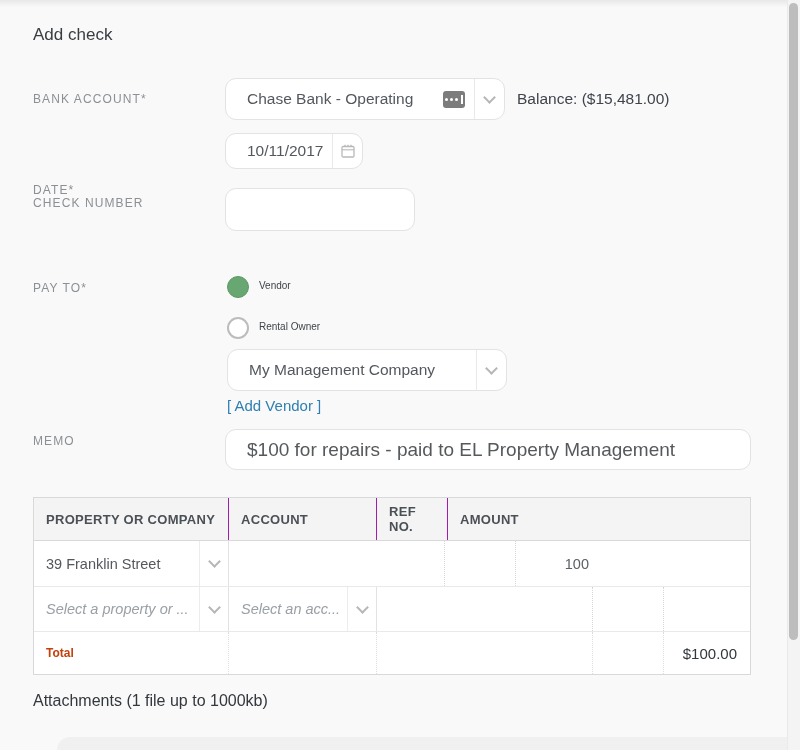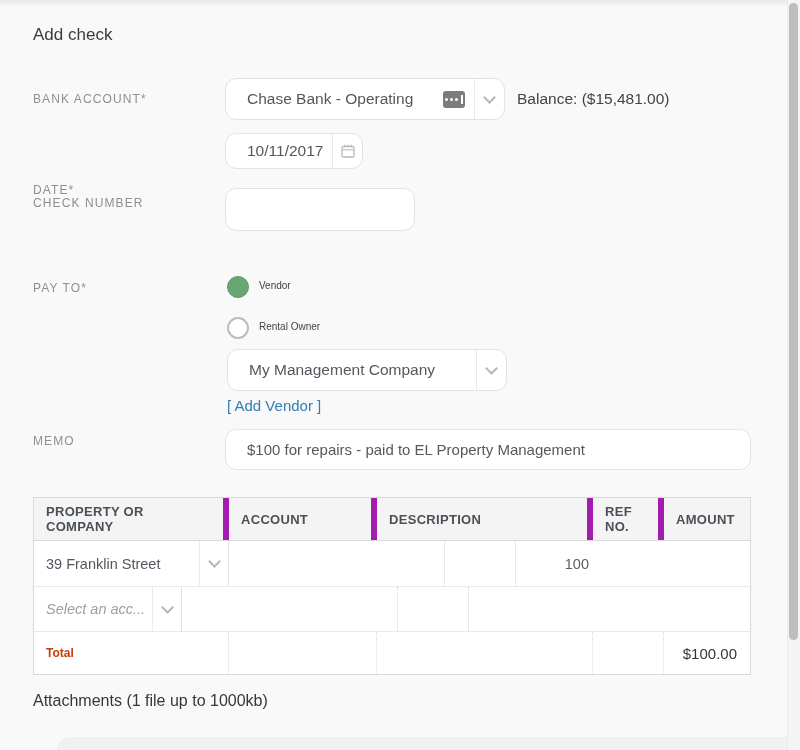--- a/index.html
+++ b/index.html
@@ -45,21 +45,21 @@
 
   .link { position:absolute; left:227px; top:397px; font-size:15px; color:#2e7fb2;
     cursor:pointer; }
 
   
   .tbl { position:absolute; left:33px; top:497px; width:718px; background:#fff;
     border:1px solid #d9d9d9; }
   .thead { display:flex; background:#f4f4f4; border-bottom:1px solid #d9d9d9; }
   .th { min-height:40px; padding:6px 12px; font-size:13px; font-weight:700;
     color:#4a5055; letter-spacing:0.3px; display:flex; align-items:center;
-    border-right:6px solid #a21caf; }
+    border-right:1px solid #a21caf; }
   .th:last-child { border-right:none; }
   .c1 { width:195px; } .c2 { width:148px; } .c3 { width:216px; }
   .c4 { width:71px; }  .c5 { width:86px; }
   .trow { display:flex; border-bottom:1px solid #e9e9e9; height:46px; }
   .trow.r2 { height:45px; }
   .cell-dd { display:flex; align-items:stretch; border-right:1px solid #e2e2e2; }
   .cell-dd .val { flex:1; display:flex; align-items:center; padding-left:12px;
     font-size:14.5px; color:#53585e; white-space:nowrap; overflow:hidden; }
   .cell-dd .val.ph { font-style:italic; color:#9aa0a5; }
   .cell-dd .seg { width:29px; border-left:1px solid #ececec; }
@@ -134,45 +134,50 @@
 <div class="ctl" style="left:227px; top:349px; width:280px; height:42px;">
   <span class="val">My Management Company</span>
   <span class="seg">
     <span class="chev"></span>
   </span>
 </div>
 <span class="link">[ Add Vendor ]</span>
 
 <span class="form-label" style="top:434px;">MEMO</span>
 <div class="ctl" style="left:225px; top:429px; width:526px; height:41px;">
-  <span class="val" style="font-size:15px; color:#56595c;">$100 for repairs - paid to EL Property Management</span>
+  <span class="val" style="font-size:19px; color:#56595c;">$100 for repairs - paid to EL Property Management</span>
 </div>
 
 <div class="tbl">
   <div class="thead">
     <div class="th c1">PROPERTY OR COMPANY</div>
     <div class="th c2">ACCOUNT</div>
-    <div class="th c3">DESCRIPTION</div>
     <div class="th c4">REF NO.</div>
     <div class="th c5">AMOUNT</div>
   </div>
 
   <div class="trow">
     <div class="cell-dd c1">
       <span class="val">39 Franklin Street</span>
       <span class="seg">
           <span class="chev"></span>
         </span>
     </div>
     <div class="cell-plain c3"></div>
     <div class="cell-plain c4"></div>
     <div class="cell-amt c5">100</div>
   </div>
 
   <div class="trow r2">
+    <div class="cell-dd c1">
+      <span class="val ph">Select a property or ...</span>
+      <span class="seg">
+          <span class="chev"></span>
+        </span>
+    </div>
     <div class="cell-dd c2">
       <span class="val ph">Select an acc...</span>
       <span class="seg">
           <span class="chev"></span>
         </span>
     </div>
     <div class="cell-plain c3"></div>
     <div class="cell-plain c4"></div>
     <div class="cell-amt c5"></div>
   </div>

